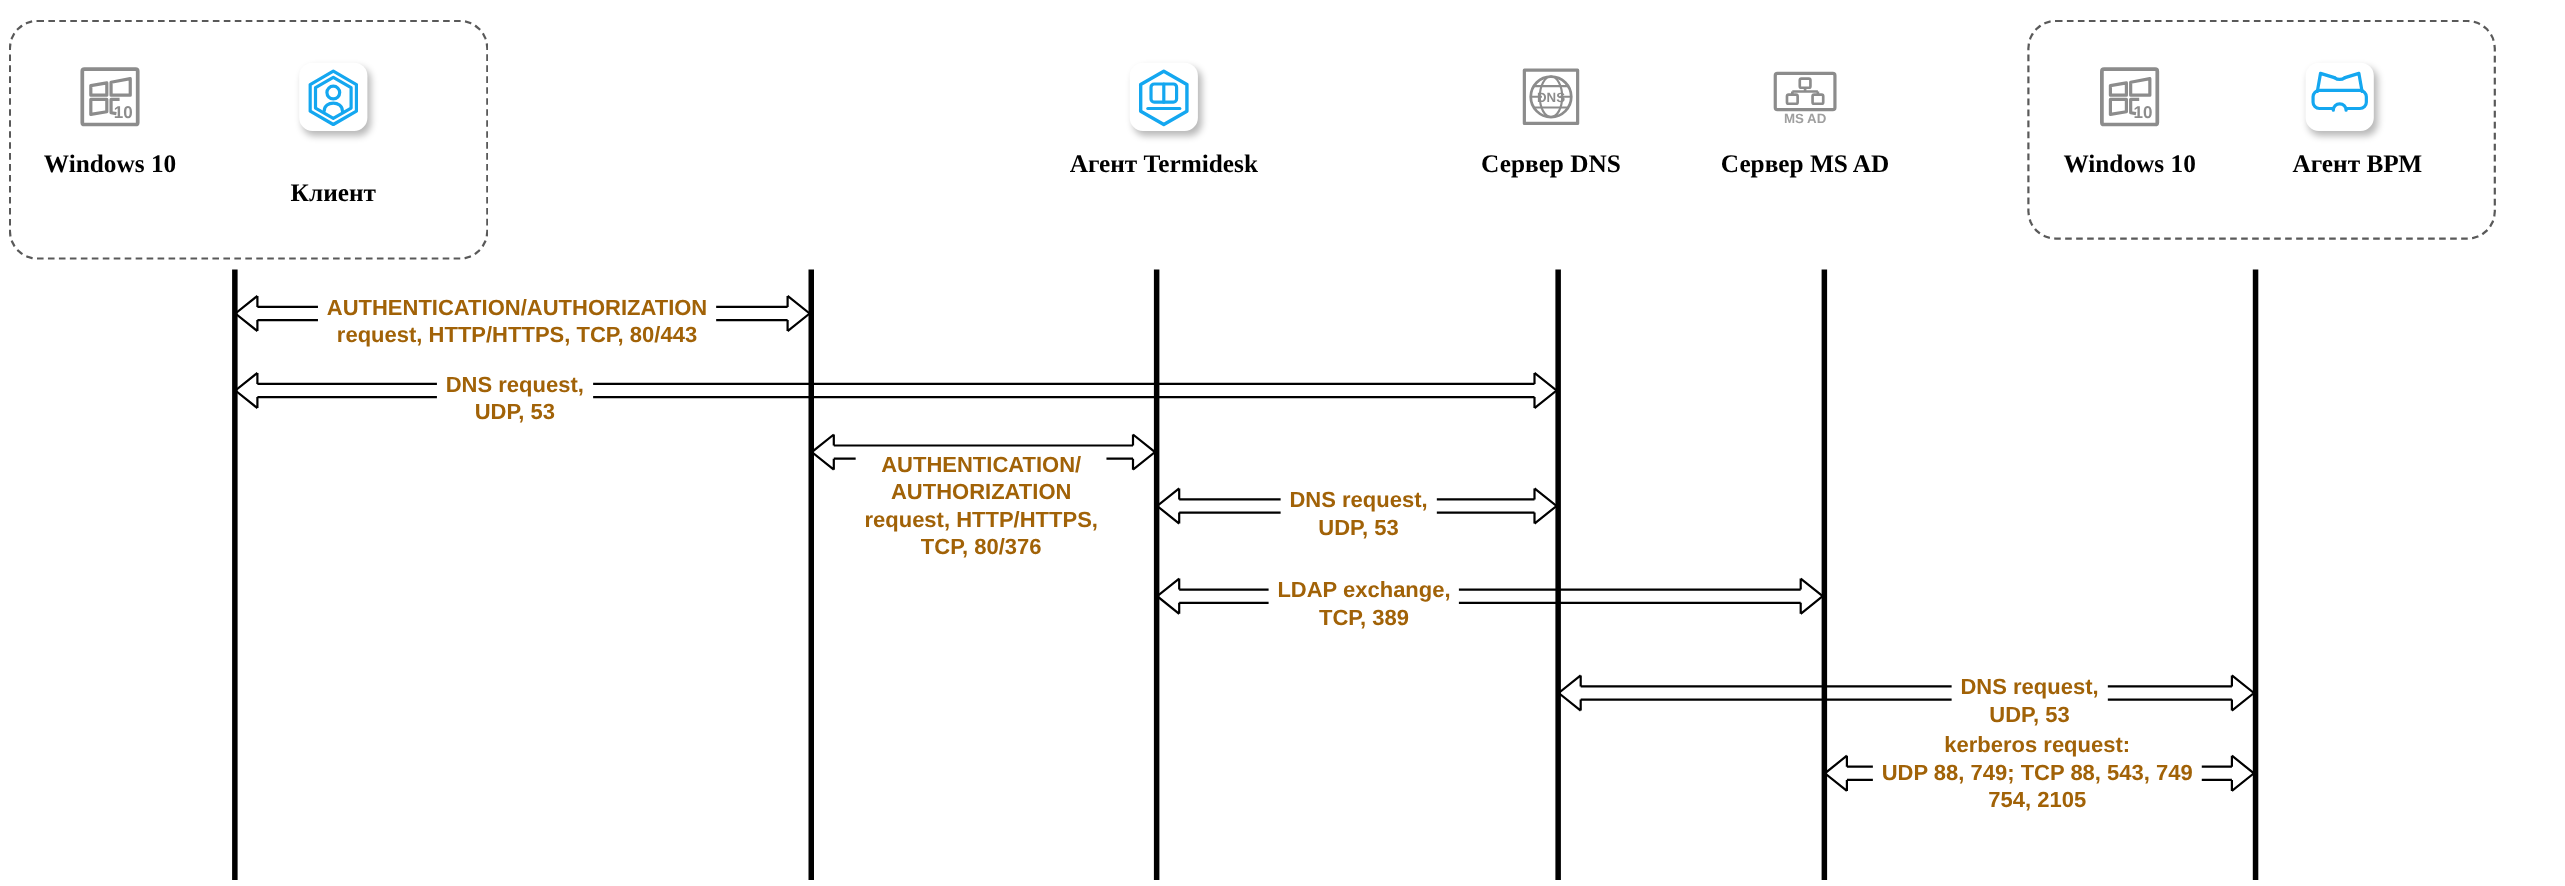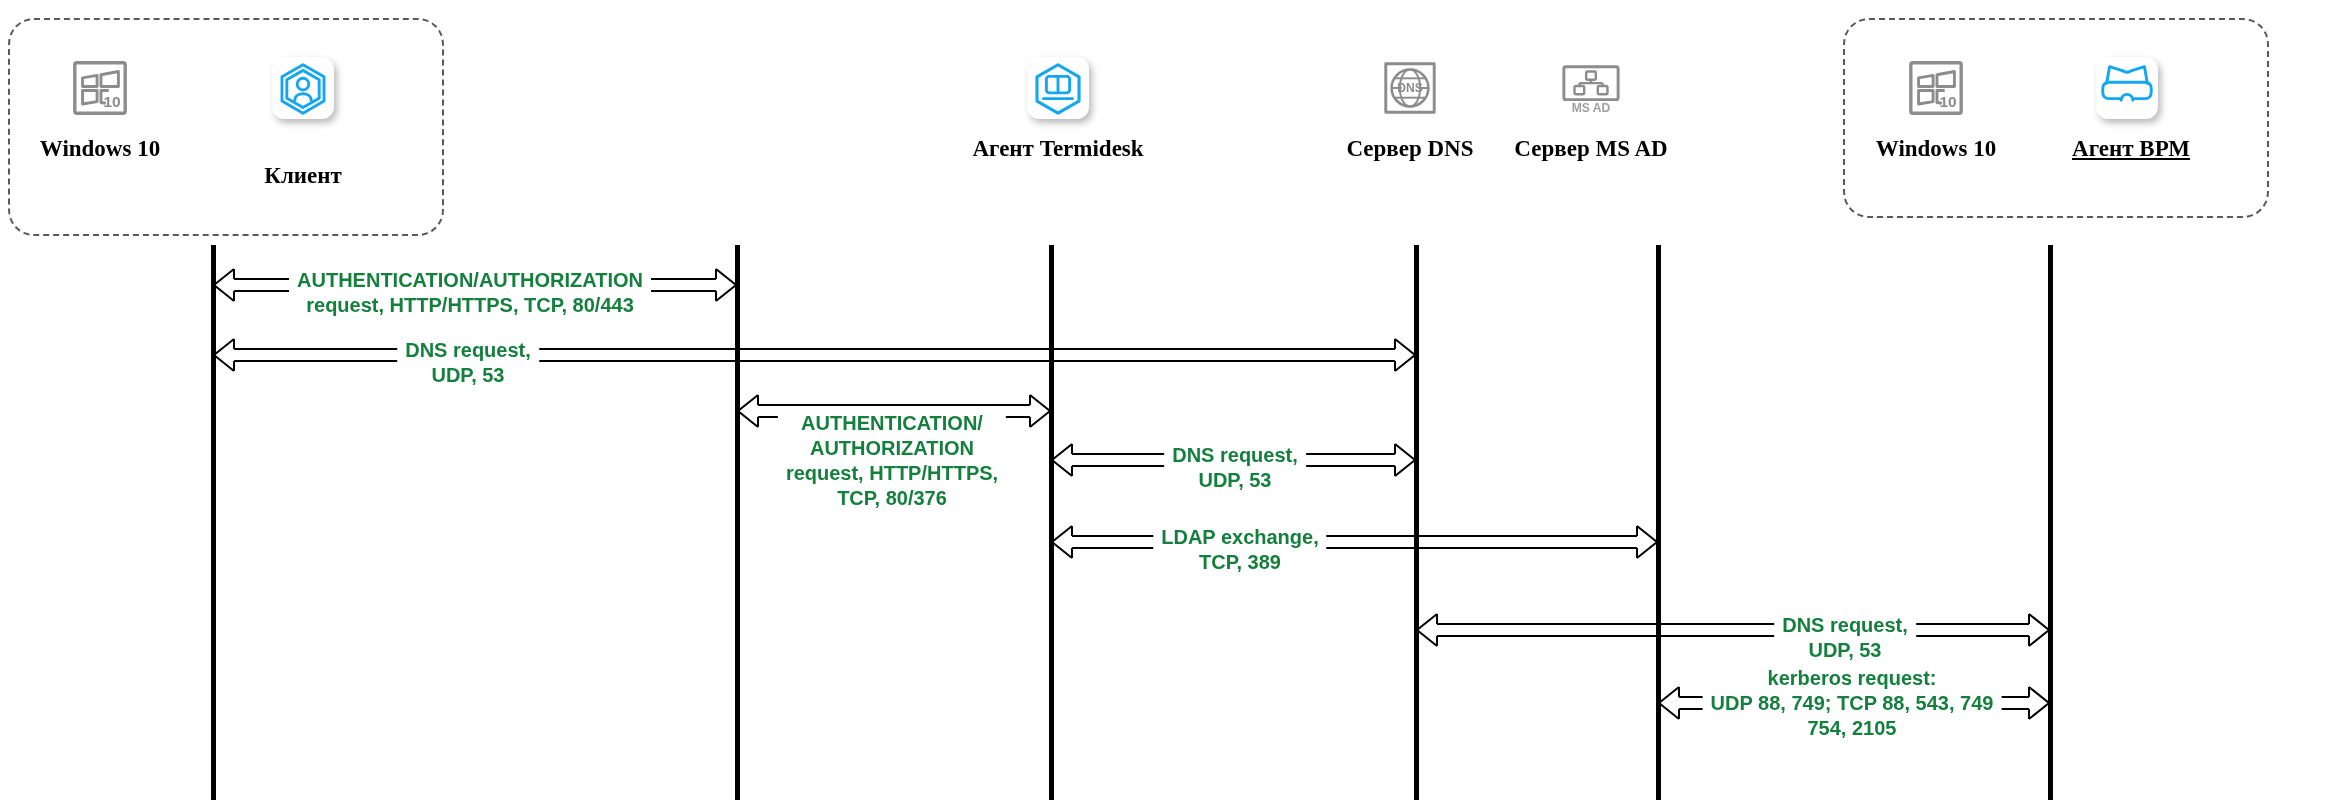--- a/index.html
+++ b/index.html
@@ -8,21 +8,21 @@
   .group-box{position:absolute;border:2px dashed #595959;border-radius:26px;background:transparent;}
   .entity{position:absolute;width:240px;text-align:center;}
   .icon-wrap{display:inline-block;width:62px;height:62px;}
   .icon-wrap.tile{background:#fff;border-radius:12px;box-shadow:3px 4px 7px rgba(0,0,0,.28);}
   .icon-wrap svg{width:62px;height:62px;display:block;}
   .entity-label{position:absolute;width:240px;text-align:center;top:79px;
                 font-family:"Liberation Serif",serif;font-weight:700;font-size:23px;color:#000;}
   .lifeline{position:absolute;width:5px;background:#000;z-index:1;}
   .msg-arrow{position:absolute;z-index:2;}
   .msg-label{position:absolute;transform:translateX(-50%);text-align:center;z-index:3;
-             font-weight:700;font-size:20px;line-height:25px;color:#15803d;white-space:nowrap;}
+             font-weight:700;font-size:20px;line-height:25px;color:#a16207;white-space:nowrap;}
   .msg-label span{display:inline-block;background:#fff;padding:0 4px;}
   .msg-label .ln{display:block;}
 </style>
 </head>
 <body>
 
 <div class="stage" id="stage">
     <div class="group-box" style="left:8px;top:18px;width:432px;height:214px;"></div>
     <div class="group-box" style="left:1843px;top:18px;width:422px;height:196px;"></div>
     <div class="lifeline" style="left:211px;top:245px;height:555px;"></div>
@@ -70,21 +70,21 @@
       <circle cx="32" cy="32" r="19" stroke-width="2.6"></circle>
       <path d="M16.5 22 L47.5 22" stroke-width="2"></path>
       <path d="M16.5 42 L47.5 42" stroke-width="2"></path>
       <path d="M13 32 L51 32" stroke-width="2"></path>
       <ellipse cx="32" cy="32" rx="10.5" ry="19" stroke-width="2"></ellipse>
       <rect x="23.5" y="26" width="17" height="12" fill="#fff" stroke="none"></rect>
       <text x="32" y="36.5" font-size="12.5" font-weight="bold" fill="#8c8c8c" stroke="none" text-anchor="middle" font-family="Liberation Sans, sans-serif">DNS</text>
     </svg></span>
     <div class="entity-label" style="left:0;">Сервер DNS</div>
   </div>
-    <div class="entity" style="left:1471px;top:57px;text-decoration:underline;">
+    <div class="entity" style="left:1521px;top:57px;text-decoration:underline;">
     <span class="icon-wrap">
     <svg viewBox="0 0 64 64" fill="none" stroke="#8c8c8c" stroke-linejoin="round">
       <rect x="4" y="10" width="56" height="34" rx="2" stroke-width="3"></rect>
       <rect x="27" y="15" width="10" height="8.5" rx="1.5" stroke-width="2.5"></rect>
       <path d="M32 23.5 L32 27 M20 27 L44 27 M20 27 L20 30 M44 27 L44 30" stroke-width="2.5"></path>
       <rect x="15" y="30" width="10" height="8.5" rx="1.5" stroke-width="2.5"></rect>
       <rect x="39" y="30" width="10" height="8.5" rx="1.5" stroke-width="2.5"></rect>
       <text x="32" y="57" font-size="12.5" font-weight="bold" fill="#9f9f9f" stroke="none" text-anchor="middle" font-family="Liberation Sans, sans-serif">MS AD</text>
     </svg></span>
     <div class="entity-label" style="left:0;">Сервер MS AD</div>
@@ -103,21 +103,21 @@
   </div>
     <div class="entity" style="left:2007px;top:57px;">
     <span class="icon-wrap tile">
     <svg viewBox="0 0 64 64" fill="none" stroke="#14a7f0" stroke-linejoin="round" stroke-linecap="round">
       <path d="M11 27 L14 10 L27 14" stroke-width="3"></path>
       <path d="M53 27 L50 10 L37 14" stroke-width="3"></path>
       <path d="M27 14 Q32 17.5 37 14" stroke-width="3"></path>
       <rect x="7" y="26" width="50" height="17" rx="6" stroke-width="3"></rect>
       <path d="M26 44.6 A6 6 0 0 1 38 44.6" fill="#fff" stroke-width="3"></path>
     </svg></span>
-    <div class="entity-label" style="left:4px;text-decoration:underline;">Агент ВРМ</div>
+    <div class="entity-label" style="left:16px;">Агент ВРМ</div>
   </div>
     <div class="msg-arrow" style="left:213px;top:265px;width:524px;height:40px;"><svg width="524" height="40" viewBox="0 0 524 40" fill="none" stroke="#000" stroke-width="2">
     <path d="M21 14 H503 M21 26 H503"></path>
     <path d="M21 4 L1 20 L21 36 M21 4 L21 14 M21 36 L21 26"></path>
     <path d="M503 4 L523 20 L503 36 M503 4 L503 14 M503 36 L503 26"></path>
   </svg></div>
     <div class="msg-label" style="left:470px;top:268px;">
       <span class="ln"><span>AUTHENTICATION/AUTHORIZATION</span></span>
       <span class="ln"><span>request, HTTP/HTTPS, TCP, 80/443</span></span>
     </div>

